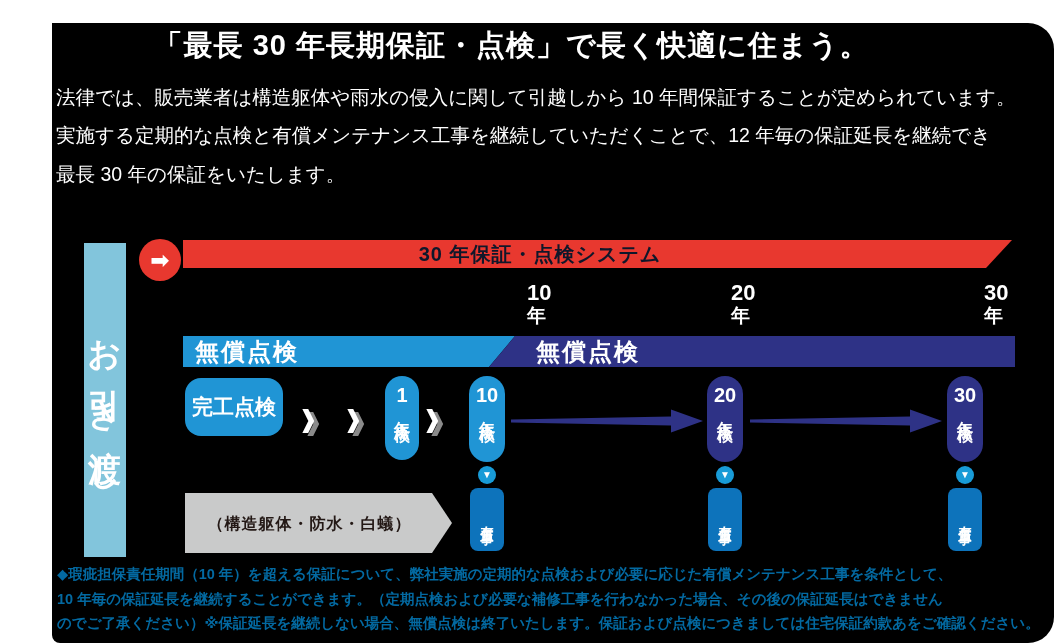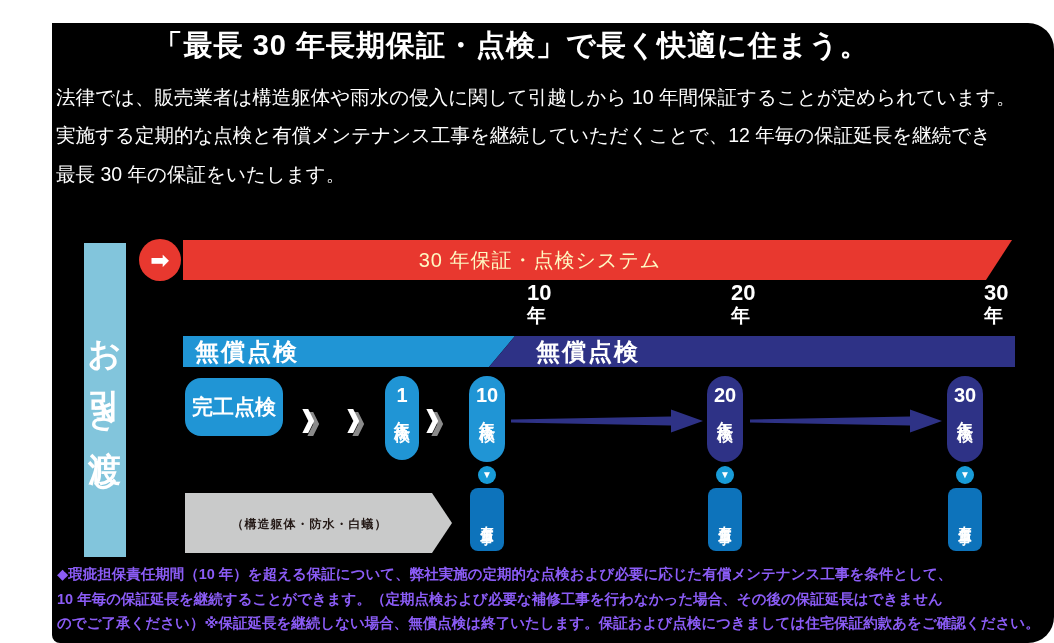--- a/index.html
+++ b/index.html
@@ -24,24 +24,24 @@
   .handover .vtext{
     writing-mode:vertical-rl;text-orientation:upright;color:#ffffff;
     font-size:33px;font-weight:bold;letter-spacing:11px;line-height:1;
   }
   .start-circle{
     left:139px;top:239px;width:42px;height:42px;border-radius:50%;
     background:#e8382f;display:flex;align-items:center;justify-content:center;
     color:#ffffff;font-size:23px;font-weight:bold;
   }
   .banner{
-    left:183px;top:240px;width:829px;height:40px;background:#e8382f;
+    left:183px;top:240px;width:829px;height:28px;background:#e8382f;
     clip-path:polygon(0 0,100% 0,calc(100% - 26px) 100%,0 100%);
     display:flex;align-items:center;justify-content:center;padding-right:115px;box-sizing:border-box;
-    color:#fef9c3;font-size:20px;font-weight:normal;letter-spacing:1px;
+    color:#0f172a;font-size:20px;font-weight:bold;letter-spacing:1px;
   }
   .yearlabel{color:#ffffff;font-weight:bold;line-height:1;}
   .yearlabel .num{font-size:22px;display:block;}
   .yearlabel .unit{font-size:19px;display:block;margin-top:2px;}
   .bar{height:31px;display:flex;align-items:center;color:#ffffff;font-size:24px;font-weight:bold;letter-spacing:2px;}
   .bar-light{
     left:183px;top:336px;width:332px;background:#2095d5;
     clip-path:polygon(0 0,100% 0,calc(100% - 26px) 100%,0 100%);padding-left:12px;box-sizing:border-box;
   }
   .bar-dark{
@@ -82,22 +82,22 @@
     font-size:13px;font-weight:bold;letter-spacing:2px;line-height:1;
   }
   .tarrow{top:408px;width:192px;height:26px;}
   .initial{
     left:185px;top:493px;width:267px;height:60px;background:#c9caca;
     clip-path:polygon(0 0,calc(100% - 20px) 0,100% 50%,calc(100% - 20px) 100%,0 100%);
     display:flex;flex-direction:column;align-items:center;justify-content:center;
     padding-right:18px;box-sizing:border-box;color:#231815;
   }
   .initial .main{font-size:22px;font-weight:bold;letter-spacing:12px;text-indent:12px;}
-  .initial .sub{font-size:12px;font-weight:bold;letter-spacing:1px;margin-top:3px;}
-  .footnote{left:57px;top:562px;width:992px;color:#8b5cf6;font-size:14.5px;font-weight:bold;line-height:24.5px;}
+  .initial .sub{font-size:16px;font-weight:bold;letter-spacing:1px;margin-top:3px;}
+  .footnote{left:57px;top:562px;width:992px;color:#0369a1;font-size:14.5px;font-weight:bold;line-height:24.5px;}
 </style>
 </head>
 <body>
 
 <div class="page">
 
   <div class="panel"></div>
 
   <div class="abs title">「最長 30 年長期保証・点検」で長く快適に住まう。</div>
 

